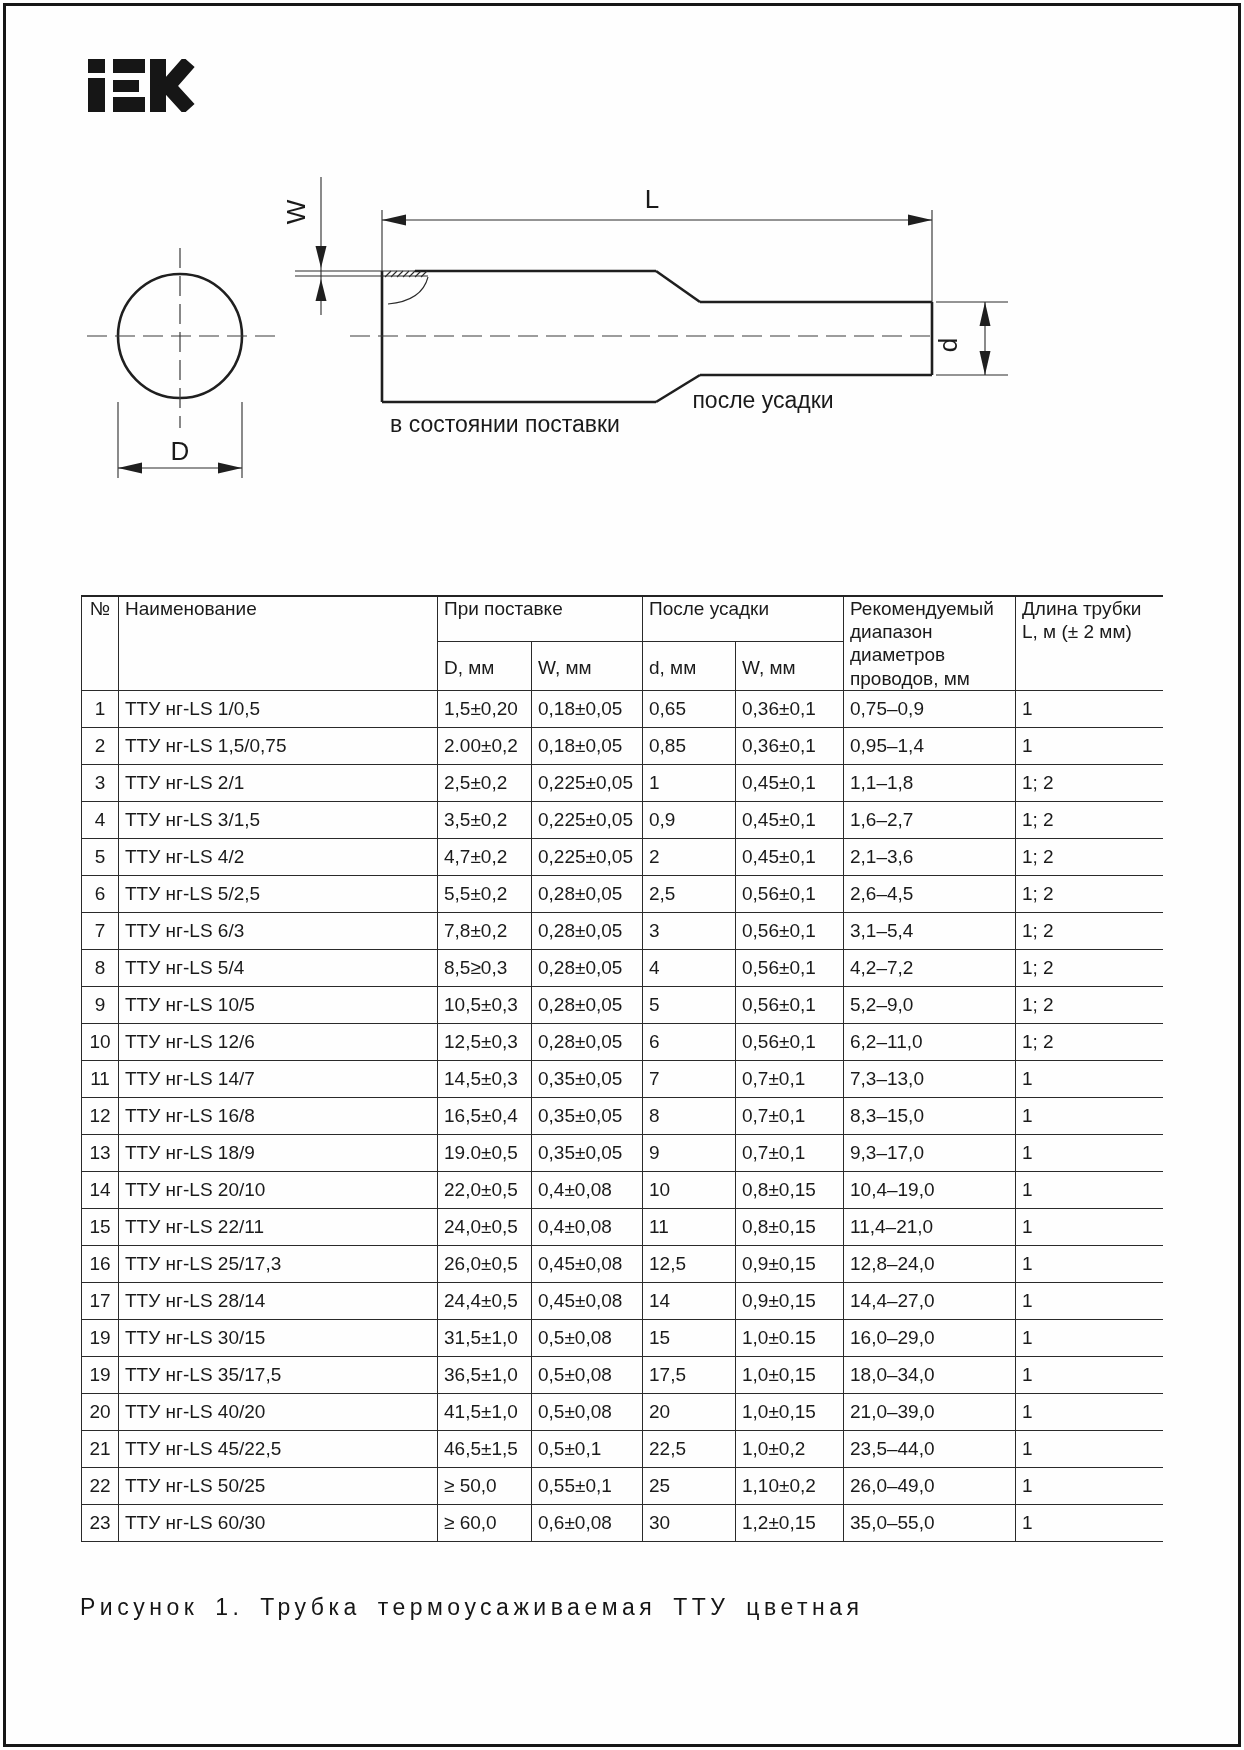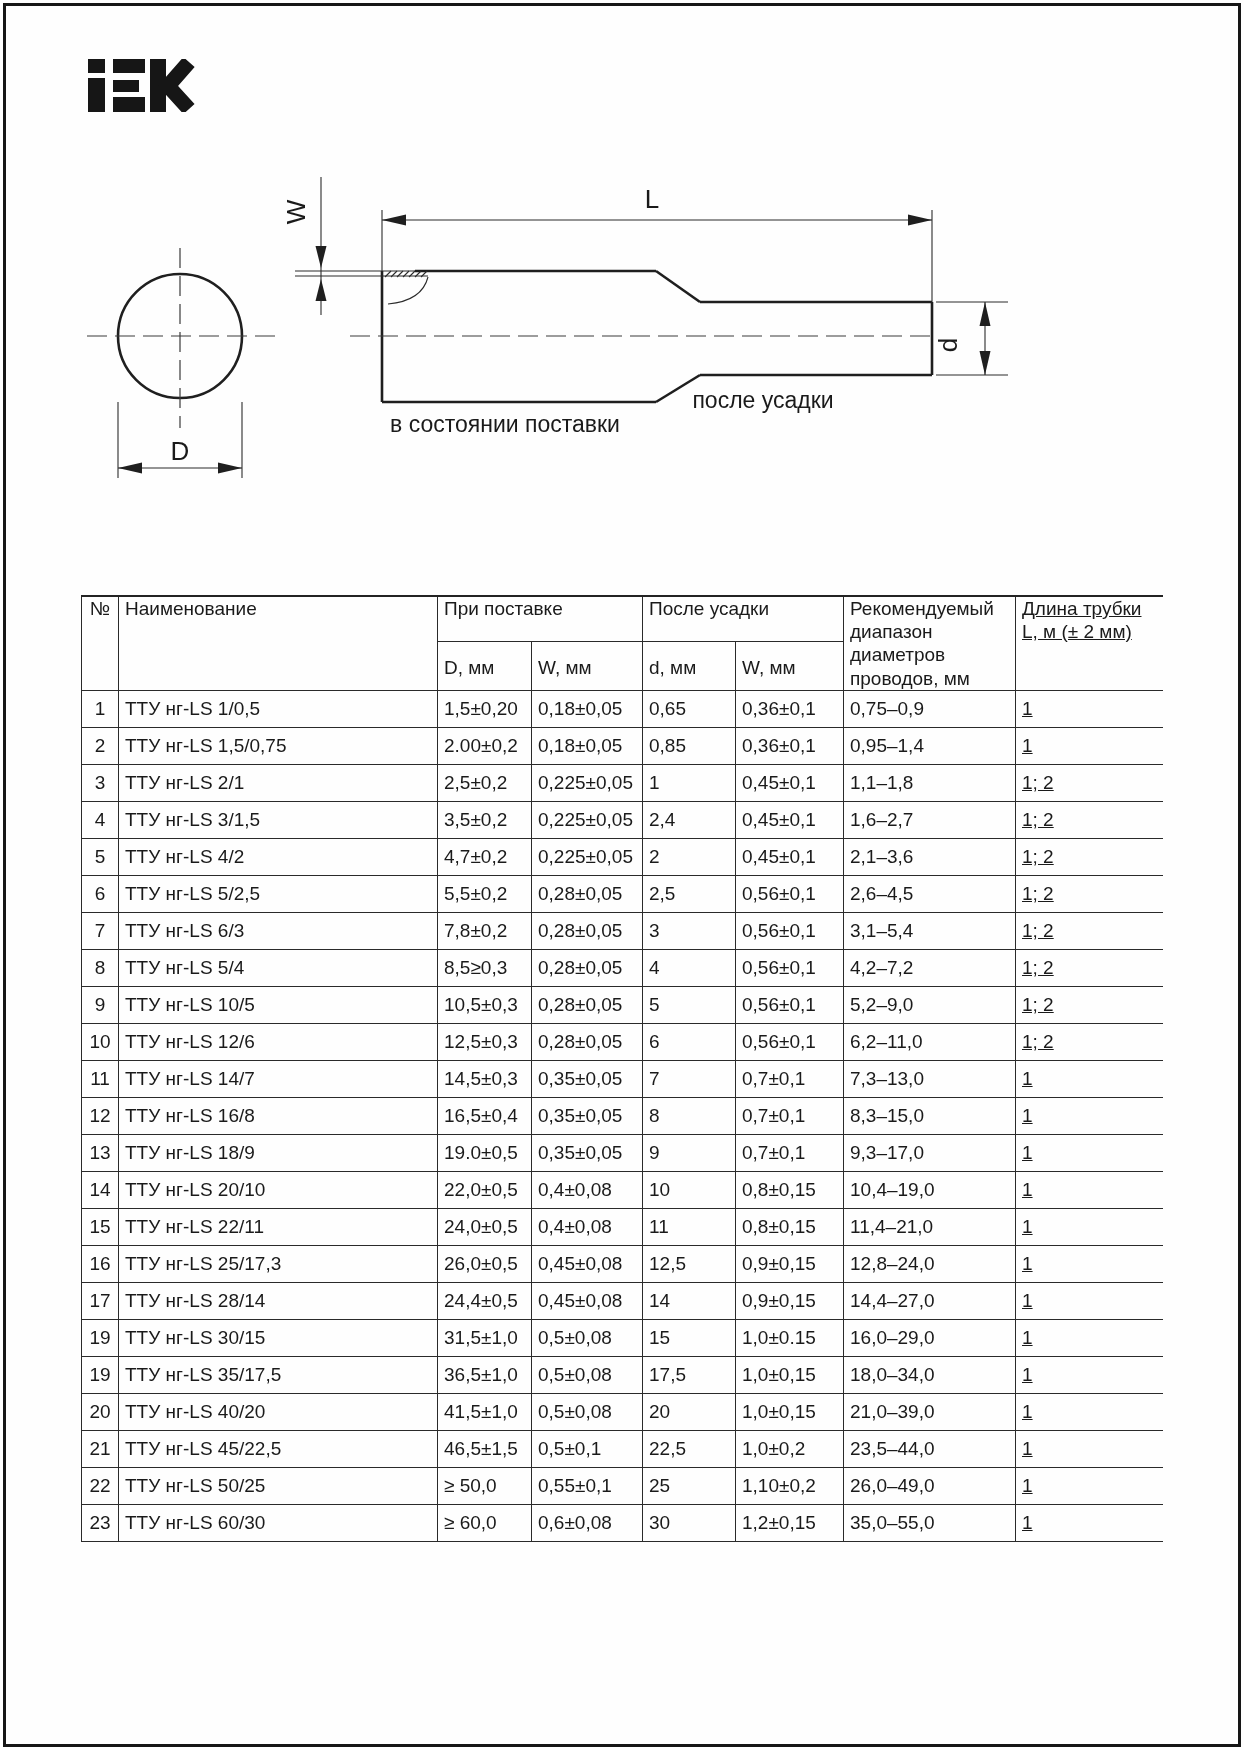--- a/index.html
+++ b/index.html
@@ -25,21 +25,21 @@
   #spec-table { position:absolute; left:81px; top:595px; }
   table.tbl { border-collapse:collapse; table-layout:fixed; width:1081px;
               border-top:2px solid #232323; font-size:19px; }
   .tbl th, .tbl td { border:1px solid #2a2a2a; font-weight:normal;
               text-align:left; padding:0 6px; overflow:hidden; white-space:nowrap; }
   .tbl thead th { vertical-align:top; line-height:1.22;
               white-space:normal; height:44px; }
   .tbl thead th.sub { vertical-align:middle; padding-top:4px;margin-left:20px; }
   .tbl tbody td { height:36px; vertical-align:middle; }
   .tbl .num  { text-align:center; padding:0 2px; }
-  .tbl .edge { border-right:none;text-decoration:underline; }
+  .tbl .edge { border-right:none; }
 
   
   #caption { position:absolute; left:80px; top:1594px; font-size:23px;
              letter-spacing:4.5px; word-spacing:6px; color:#161616; }
 </style>
 </head>
 <body>
 
 <div id="page">
   <div class="page-frame"></div>
@@ -173,21 +173,21 @@
             <td>1</td>
             <td>0,45±0,1</td>
             <td>1,1–1,8</td>
             <td class="edge">1; 2</td>
           </tr>
           <tr>
             <td class="num">4</td>
             <td>ТТУ нг-LS 3/1,5</td>
             <td>3,5±0,2</td>
             <td>0,225±0,05</td>
-            <td>2,4</td>
+            <td>0,9</td>
             <td>0,45±0,1</td>
             <td>1,6–2,7</td>
             <td class="edge">1; 2</td>
           </tr>
           <tr>
             <td class="num">5</td>
             <td>ТТУ нг-LS 4/2</td>
             <td>4,7±0,2</td>
             <td>0,225±0,05</td>
             <td>2</td>
@@ -372,13 +372,14 @@
             <td>0,6±0,08</td>
             <td>30</td>
             <td>1,2±0,15</td>
             <td>35,0–55,0</td>
             <td class="edge">1</td>
           </tr>
         </tbody>
     </table>
   </div>
 
+  <div id="caption">Рисунок 1. Трубка термоусаживаемая ТТУ цветная</div>
 </div>
 
 </body></html>

